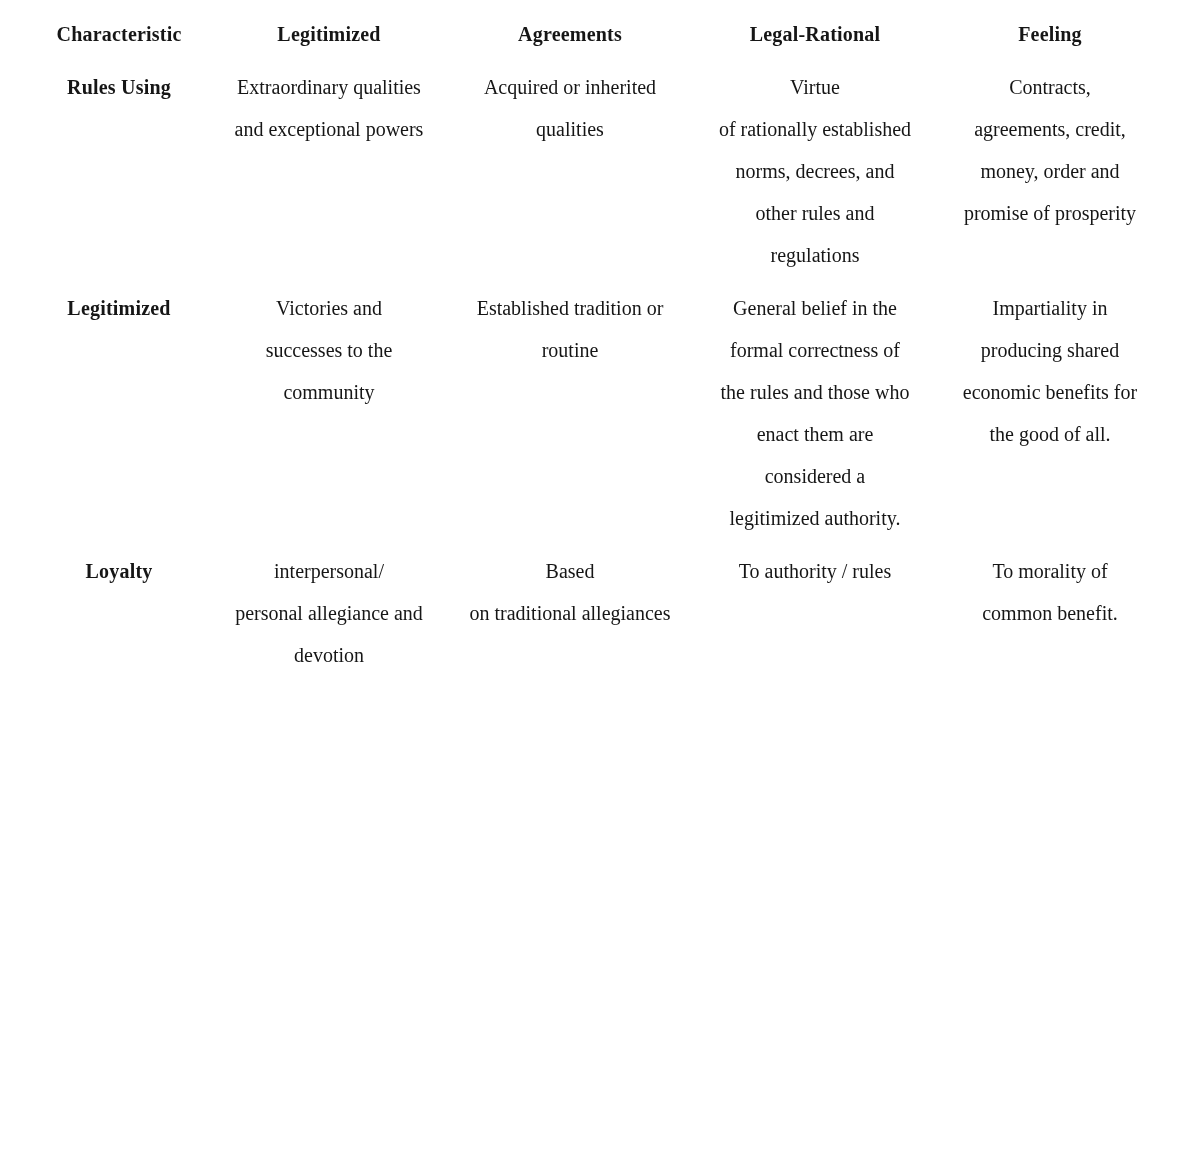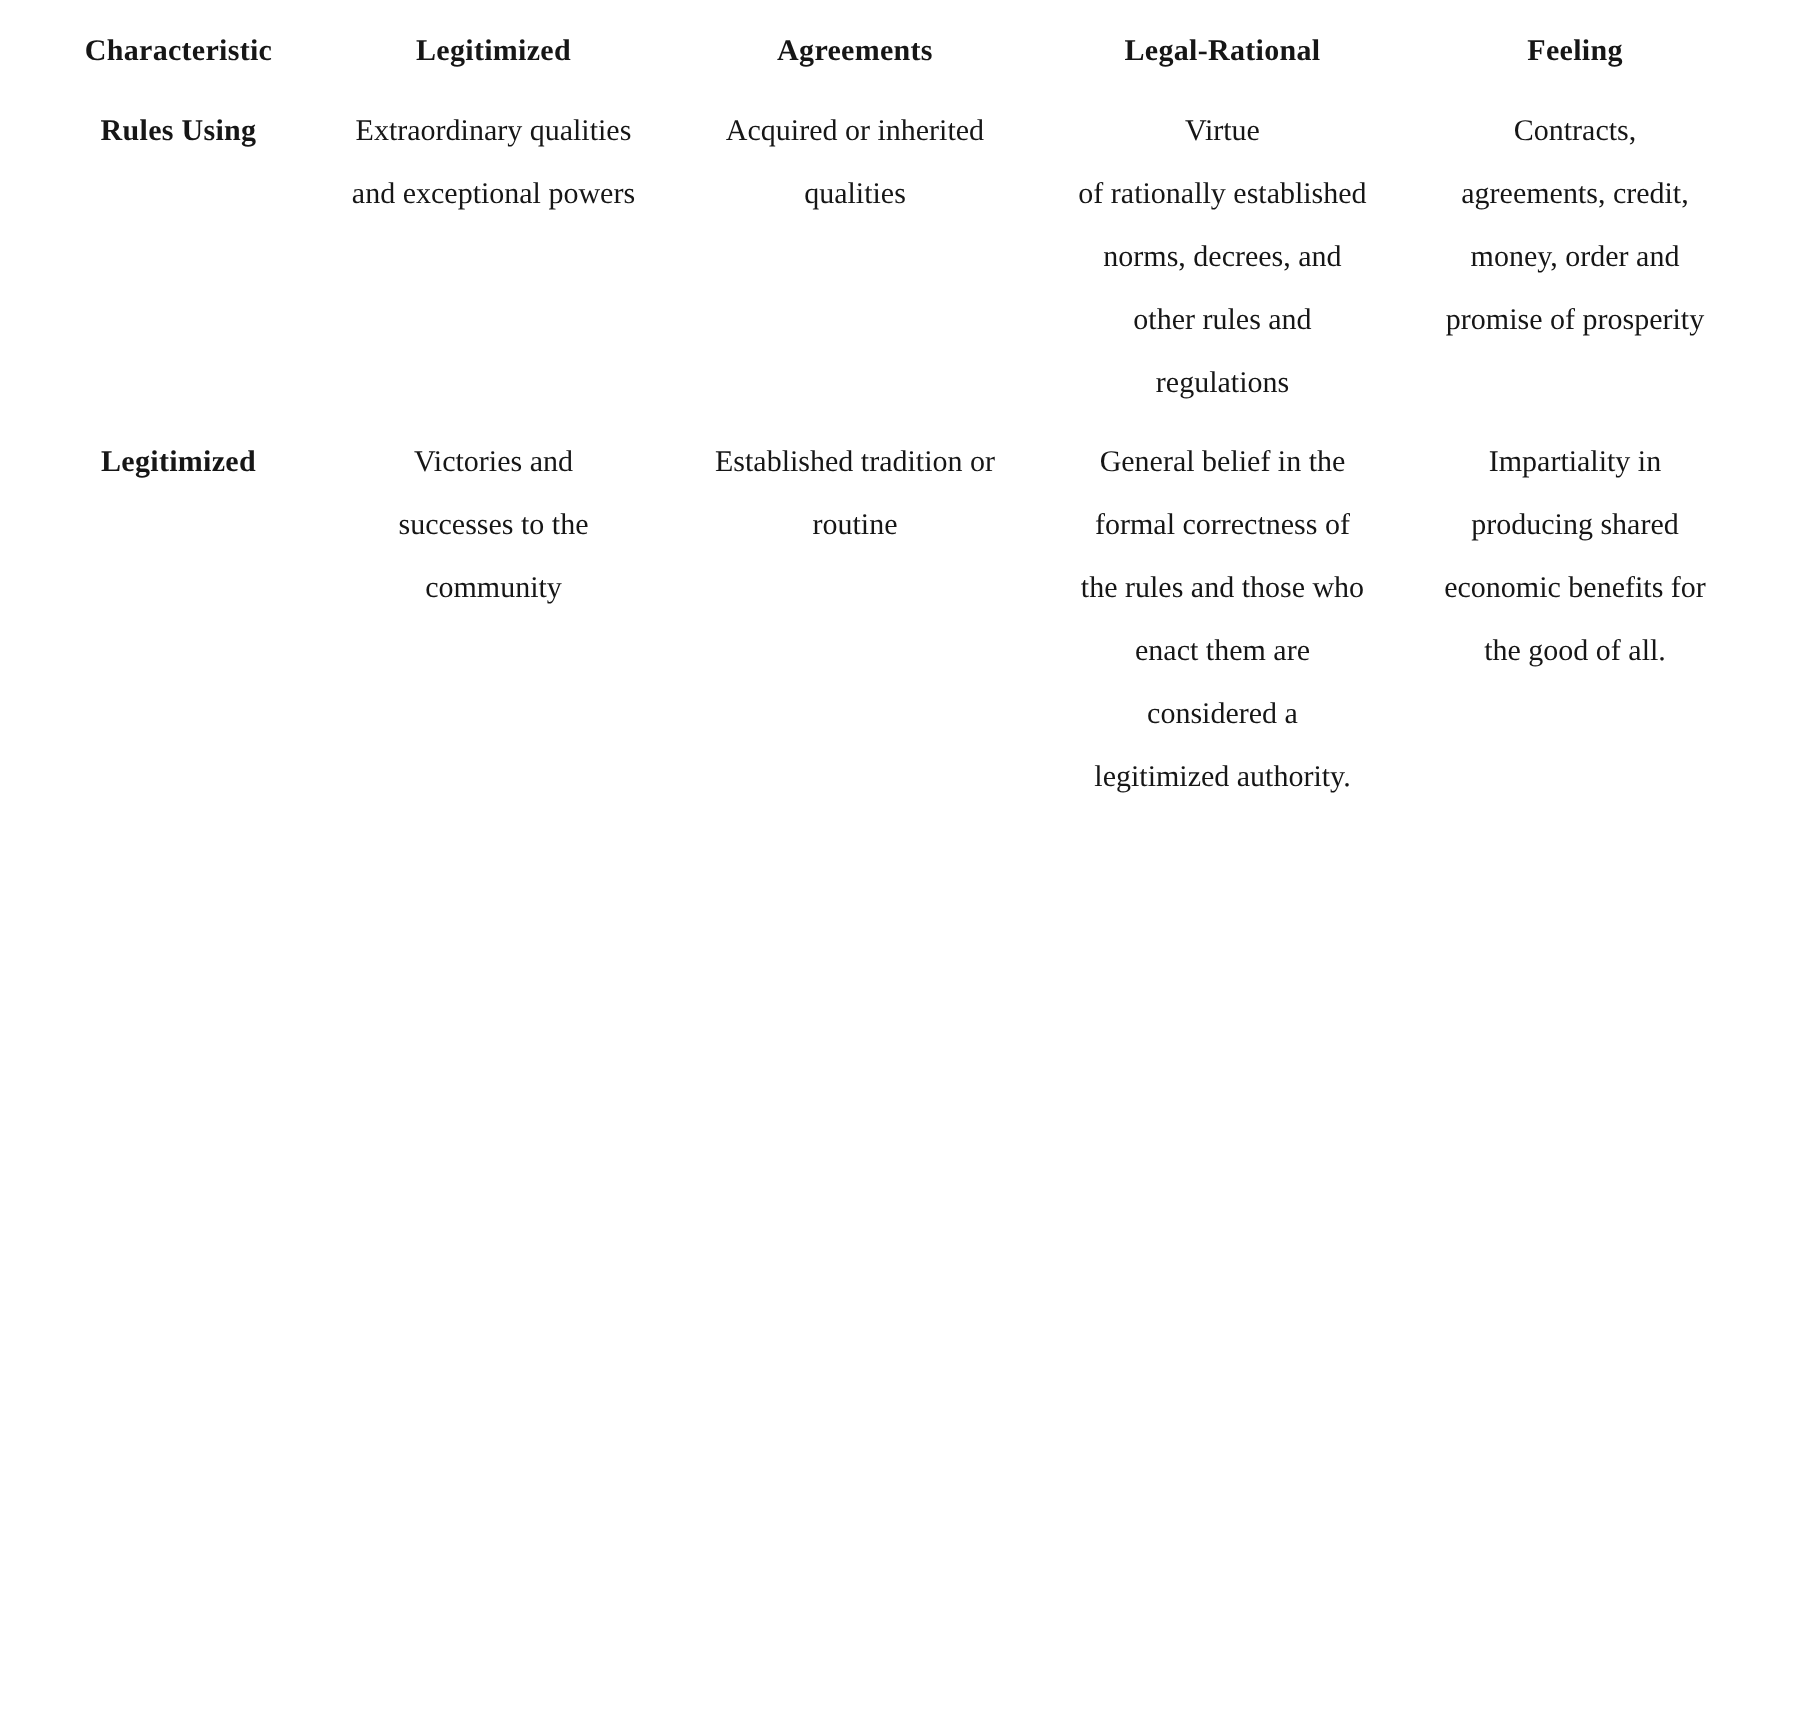--- a/index.html
+++ b/index.html
@@ -88,15 +88,26 @@
 formal correctness of
 the rules and those who
 enact them are
 considered a
 legitimized authority.</td>
         <td>Impartiality in
 producing shared
 economic benefits for
 the good of all.</td>
       </tr>
+      <tr>
+        <th class="rowlabel">Loyalty</th>
+        <td>interpersonal/
+personal allegiance and
+devotion</td>
+        <td>Based
+on traditional allegiances</td>
+        <td>To authority / rules</td>
+        <td>To morality of
+common benefit.</td>
+      </tr>
     </tbody>
   </table>
 </div>
 
 </body></html>

